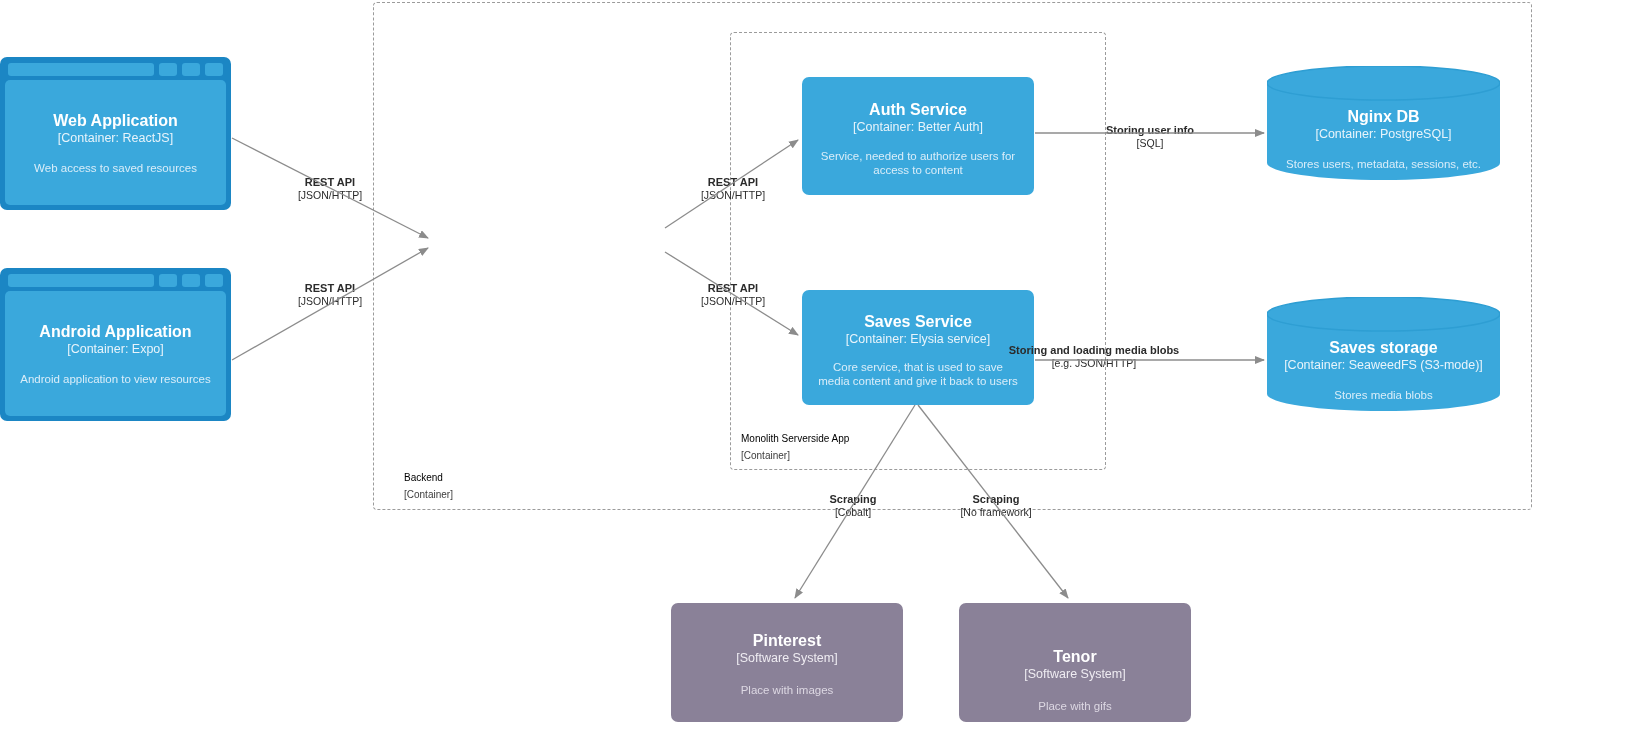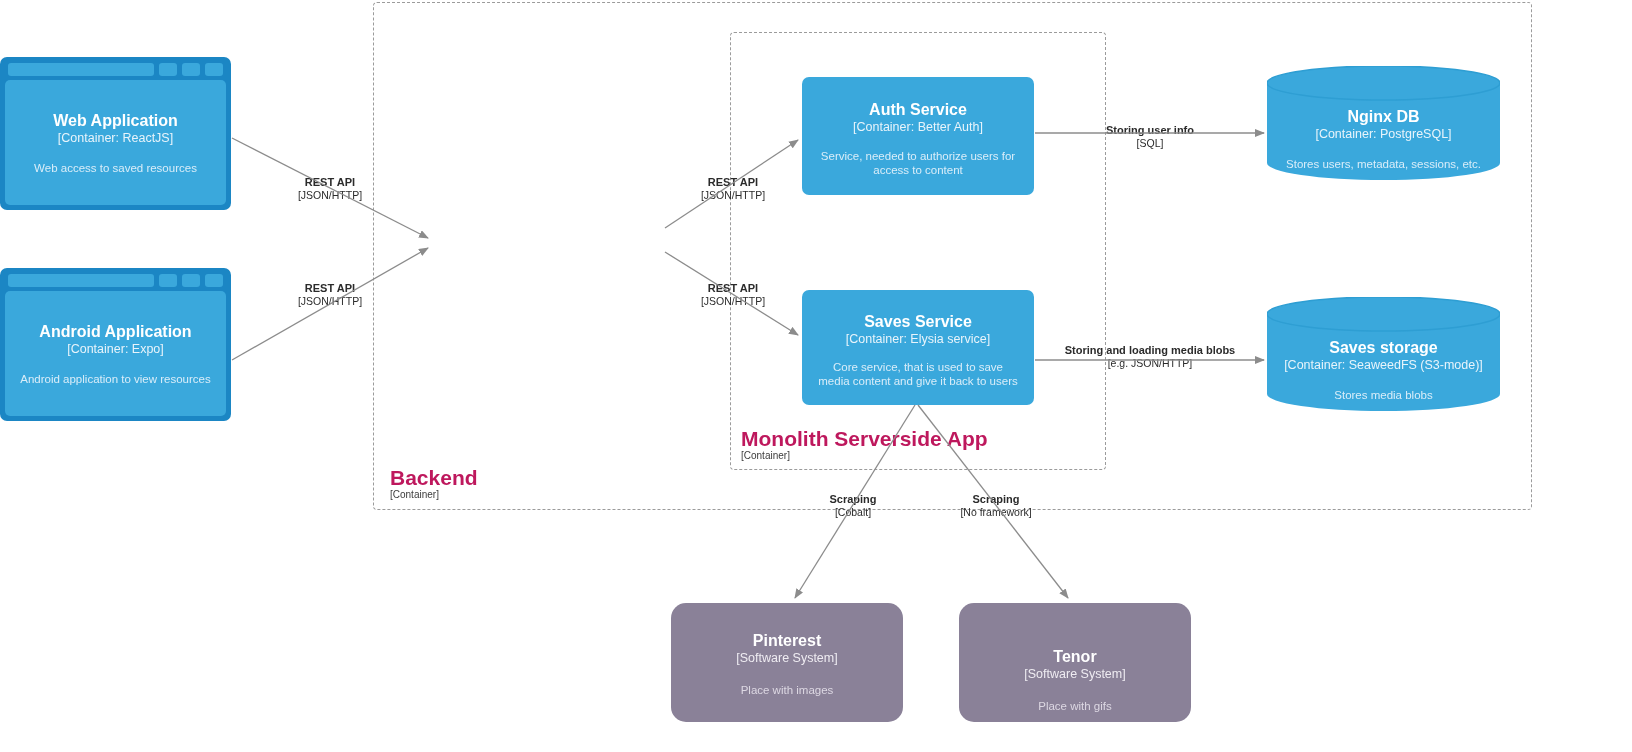--- a/index.html
+++ b/index.html
@@ -57,21 +57,21 @@
   }
 
   
   .container-box {
     background: #3aa8dc;
     border-radius: 7px;
   }
   
   .system-box {
     background: #8a8198;
-    border-radius: 15px;
+    border-radius: 7px;
   }
   .system-box .n-tech { color: #efecf2; }
   .system-box .n-desc { color: #ddd8e3; }
 
   
   .window-node {
     position: absolute;
     box-sizing: border-box;
     background: #1b86c4;
     border-radius: 7px;
@@ -127,23 +127,23 @@
     border: 1.6px dashed #9b9b9b;
     border-radius: 4px;
     background: transparent;
   }
   .boundary-label {
     position: absolute;
     text-align: left;
     white-space: nowrap;
   }
   .b-title {
-    font-size: 21px;
-    font-weight: bold;
-    color: #be185d;
+    font-size: 10px;
+    font-weight: normal;
+    color: #000000;
     line-height: 19px;
   }
   .b-tech {
     font-size: 10px;
     color: #3c3c3c;
     line-height: 15px;
   }
 
   
   .edge-label {
@@ -179,21 +179,21 @@
       <line x1="665" y1="228" x2="798" y2="140"></line>
       <line x1="665" y1="252" x2="798" y2="335"></line>
       <line x1="1035" y1="133" x2="1264" y2="133"></line>
       <line x1="1035" y1="360" x2="1264" y2="360"></line>
       <line x1="915" y1="405" x2="795" y2="598"></line>
       <line x1="918" y1="405" x2="1068" y2="598"></line>
     </g>
   </svg>
 
   <div class="boundary" style="left:373px; top:2px; width:1159px; height:508px;"></div>
-  <div class="boundary-label" style="left:390px; top:468px;">
+  <div class="boundary-label" style="left:404px; top:468px;">
     <div class="b-title">Backend</div>
     <div class="b-tech">[Container]</div>
   </div>
 
   <div class="boundary" style="left:730px; top:32px; width:376px; height:438px;"></div>
   <div class="boundary-label" style="left:741px; top:429px;">
     <div class="b-title">Monolith Serverside App</div>
     <div class="b-tech">[Container]</div>
   </div>
 
@@ -294,21 +294,21 @@
   <div class="edge-label" style="left:668px; top:282px; width:130px;">
     <div class="el-main">REST API</div>
     <div class="el-tech">[JSON/HTTP]</div>
   </div>
 
   <div class="edge-label" style="left:1085px; top:124px; width:130px;">
     <div class="el-main">Storing user info</div>
     <div class="el-tech">[SQL]</div>
   </div>
 
-  <div class="edge-label" style="left:1040px; top:344px; width:220px;">
+  <div class="edge-label" style="left:984px; top:344px; width:220px;">
     <div class="el-main">Storing and loading media blobs</div>
     <div class="el-tech">[e.g. JSON/HTTP]</div>
   </div>
 
   <div class="edge-label" style="left:793px; top:493px; width:120px;">
     <div class="el-main">Scraping</div>
     <div class="el-tech">[Cobalt]</div>
   </div>
 
   <div class="edge-label" style="left:936px; top:493px; width:120px;">

